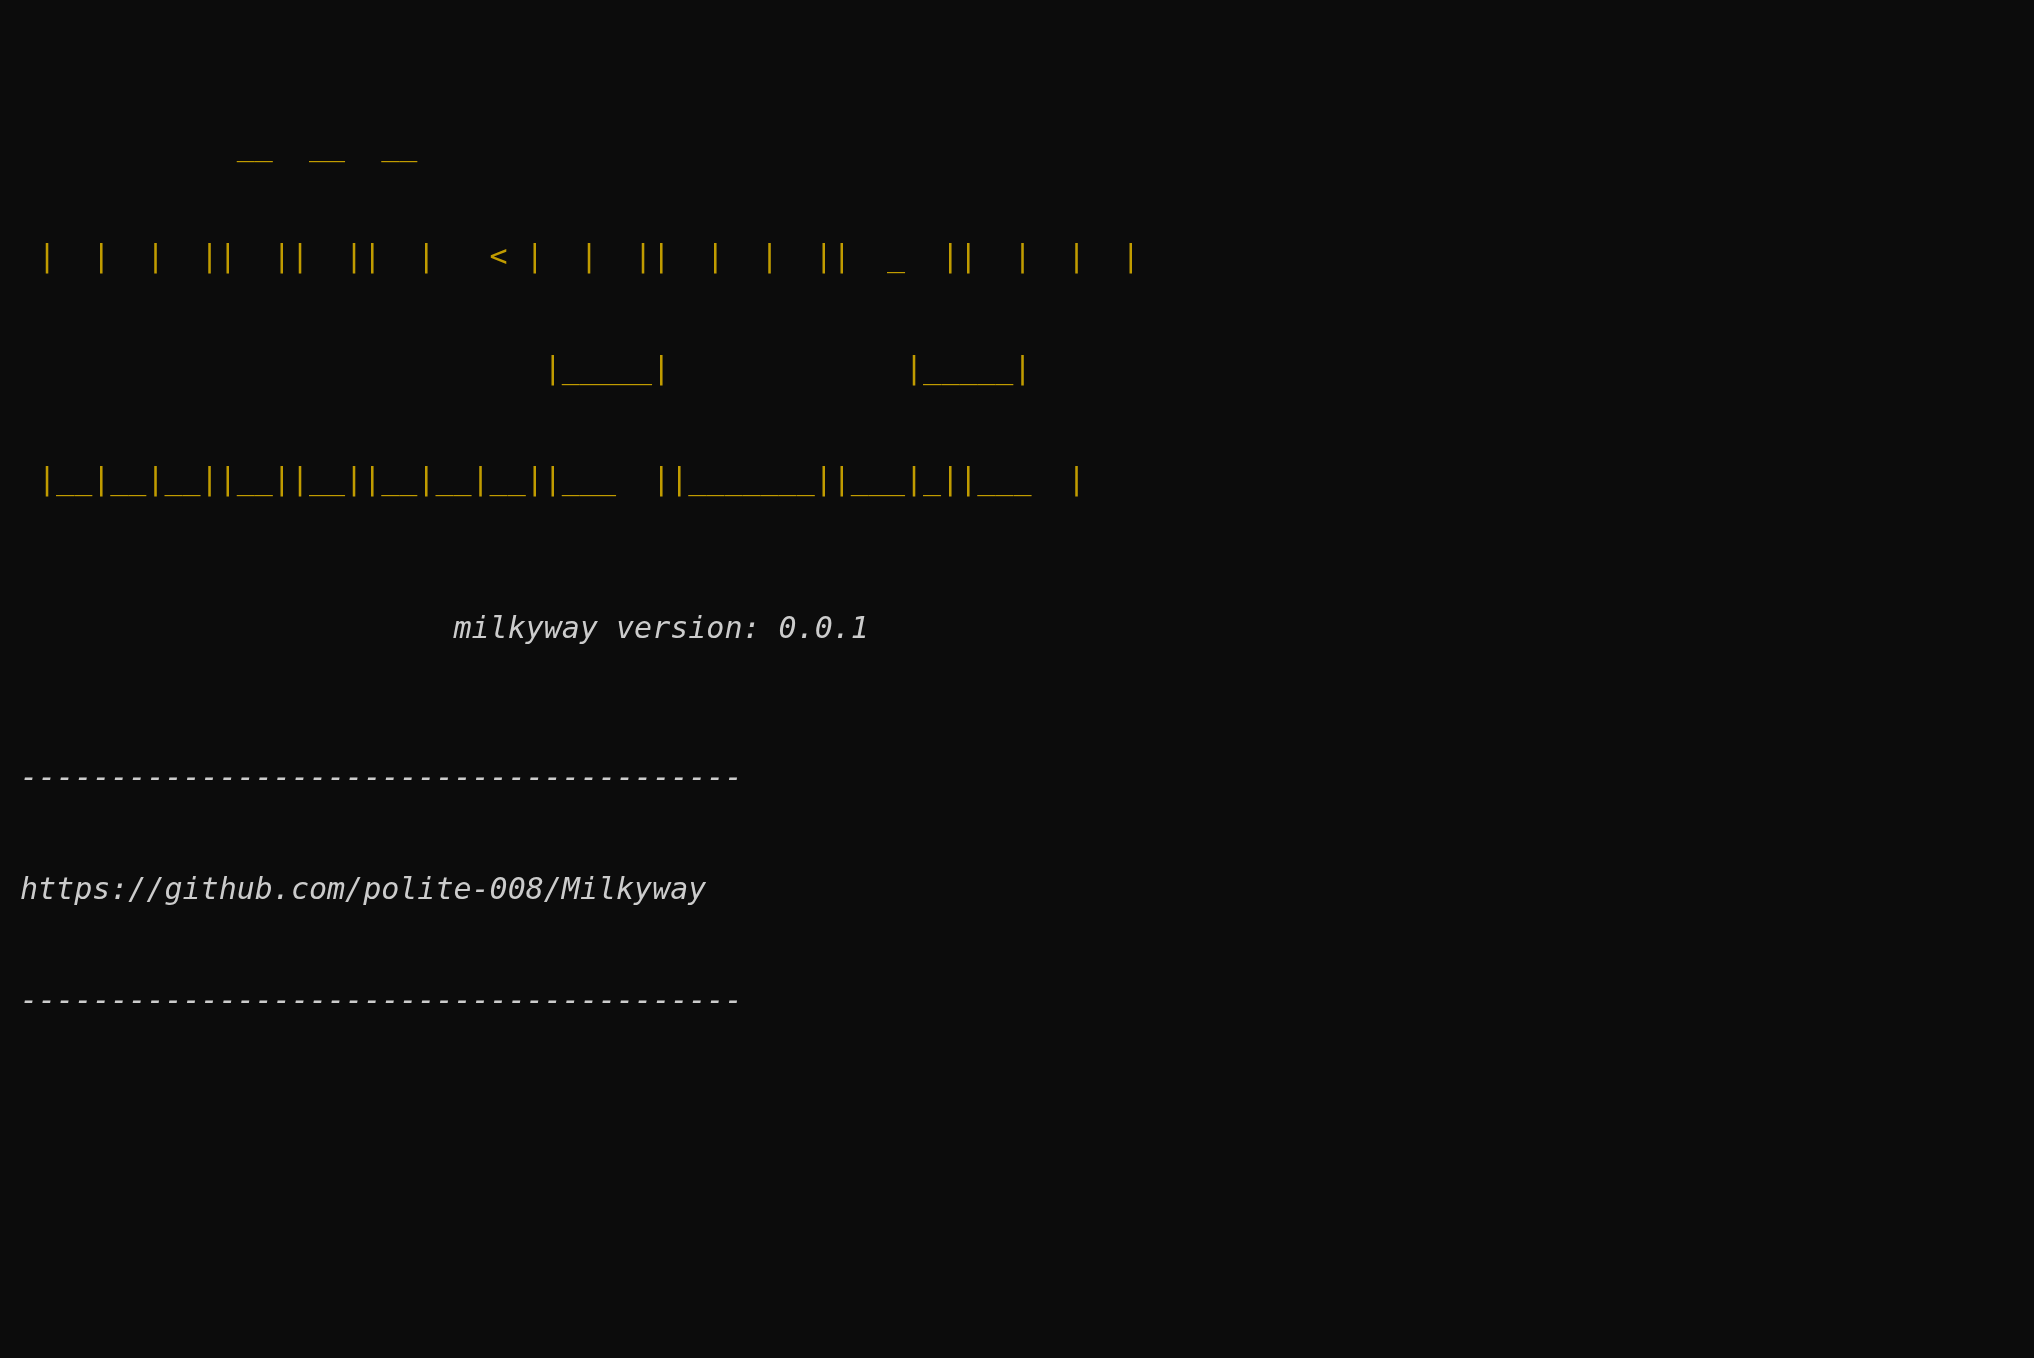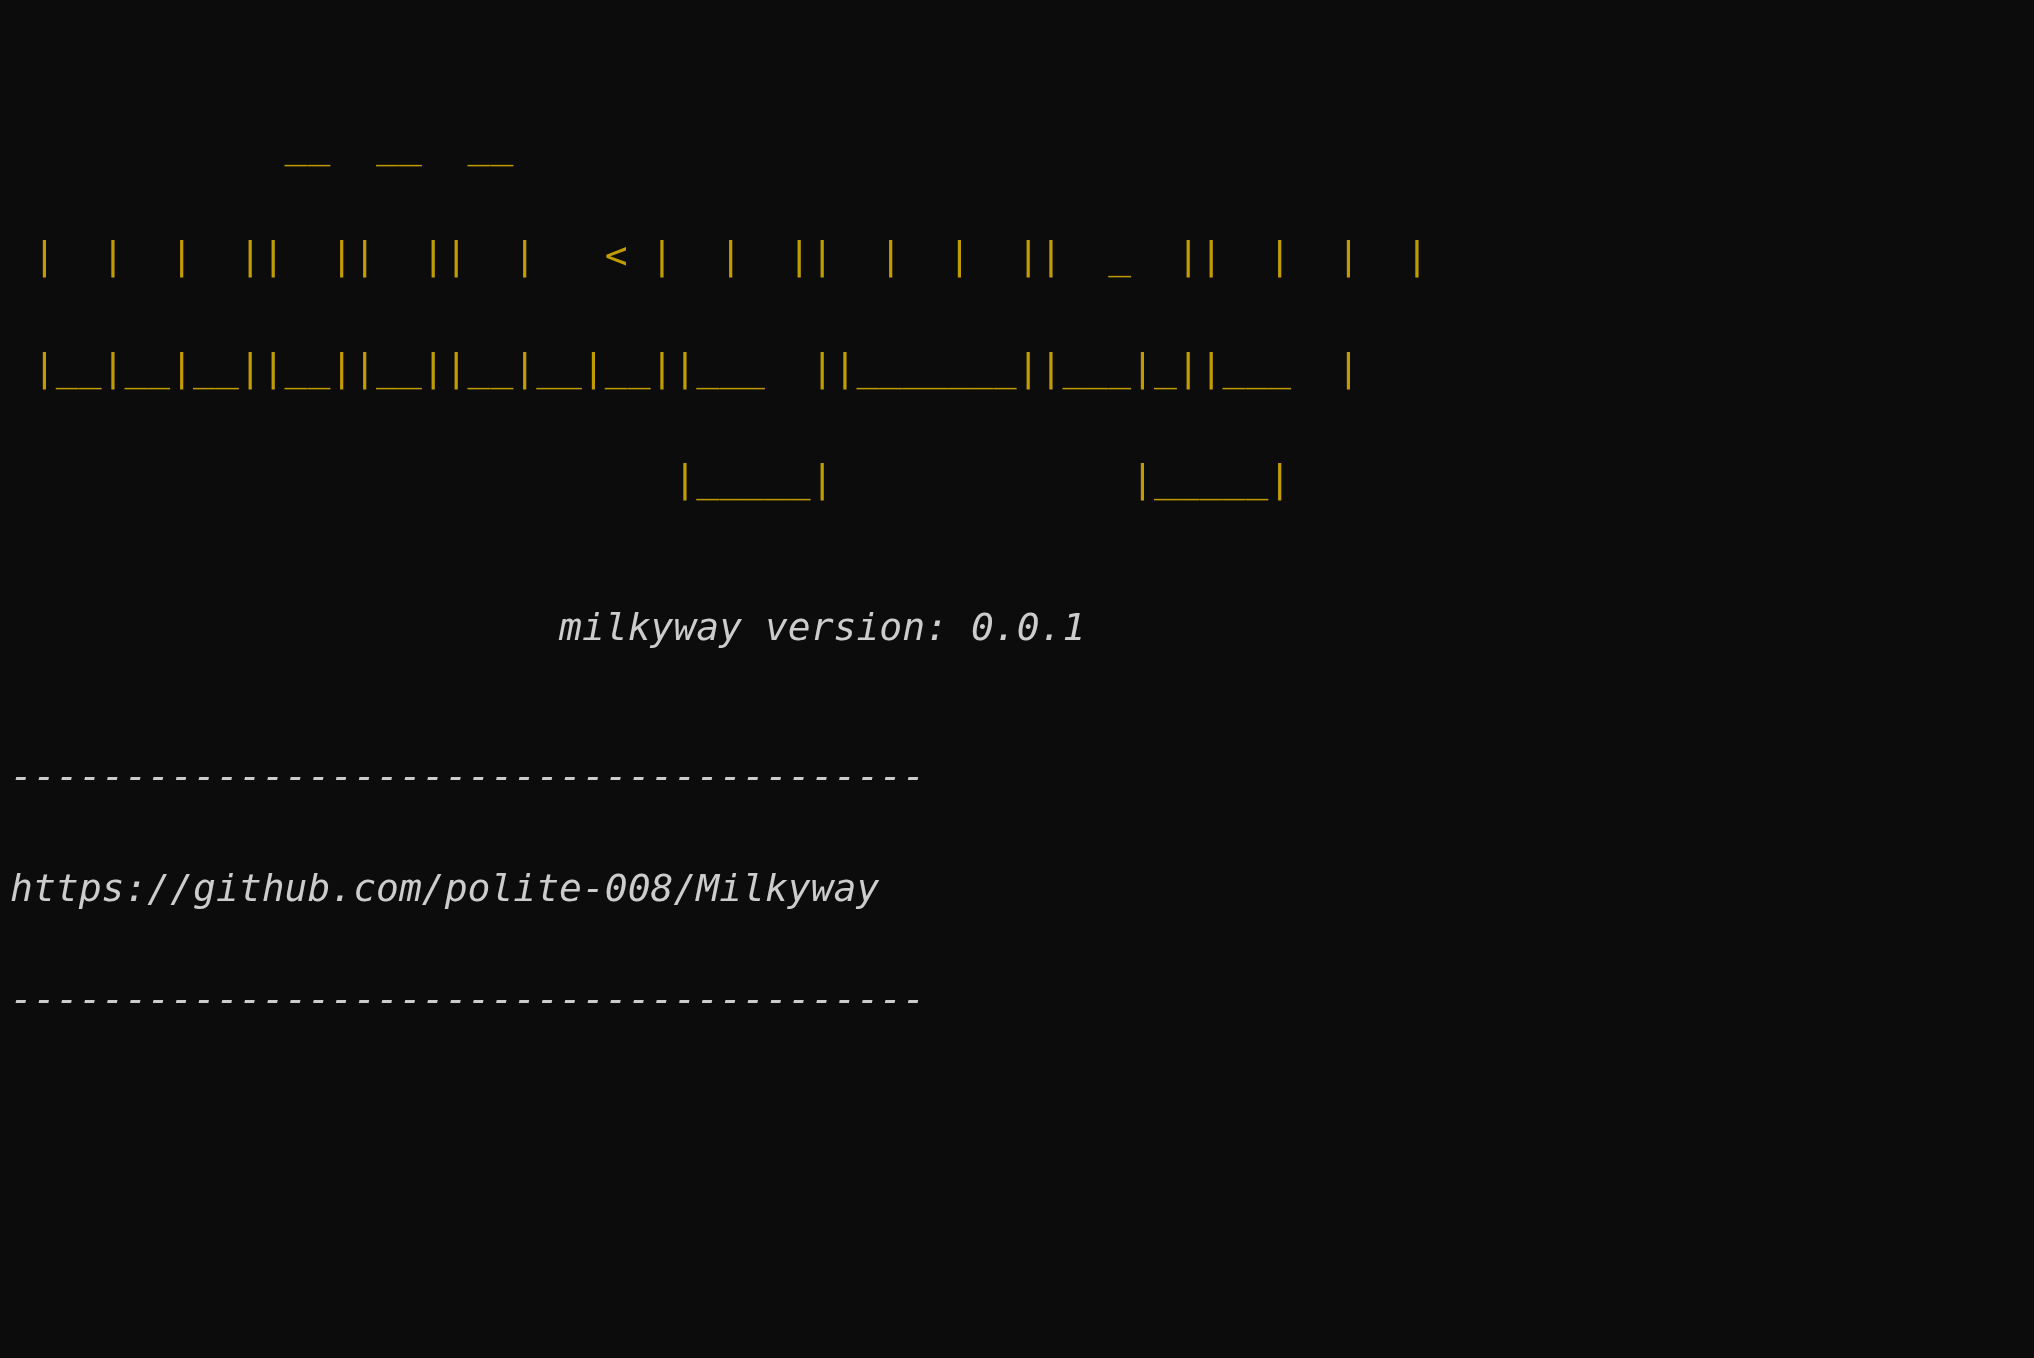--- a/index.html
+++ b/index.html
@@ -11,40 +11,40 @@
     height: 1358px;
     overflow: hidden;
   }
   #terminal {
     box-sizing: border-box;
     width: 2034px;
     height: 1119px;
     background: #0c0c0c;
     color: #cccccc;
     font-family: "DejaVu Sans Mono", "Liberation Mono", monospace;
-    font-size: 38px;
+    font-size: 30px;
     line-height: 37.2px;
     letter-spacing: 0px;
-    padding: 14px 0 0 10px;
+    padding: 14px 0 0 20px;
     white-space: pre;
     overflow: hidden;
   }
   .line { display: block; white-space: pre; height: 37.2px; }
   .banner { color: #c19c00; }
   .white  { color: #cccccc; font-style: italic; }
 </style>
 </head>
 <body>
 
 <div id="terminal">
 
   <span class="line banner">            __  __  __                                    </span>
   <span class="line banner"> |  |  |  ||  ||  ||  |   &lt; |  |  ||  |  |  ||  _  ||  |  |  |</span>
+  <span class="line banner">                             |_____|             |_____|</span>
   <span class="line banner"> |__|__|__||__||__||__|__|__||___  ||_______||___|_||___  |</span>
-  <span class="line banner">                             |_____|             |_____|</span>
 
   <span class="line"><span>                        </span><span class="white">milkyway version: 0.0.1</span></span>
 
   <span class="line white">----------------------------------------</span>
   <span class="line white">https://github.com/polite-008/Milkyway</span>
   <span class="line white">----------------------------------------</span>
 
   <span class="line white">---------------Config---------------</span>
 
   

